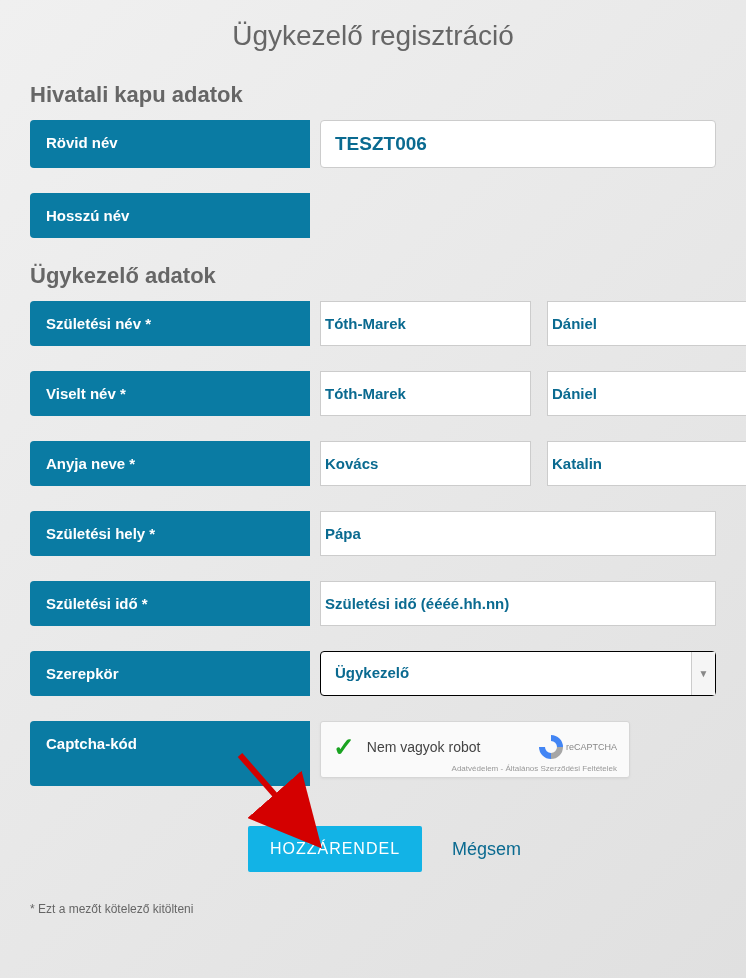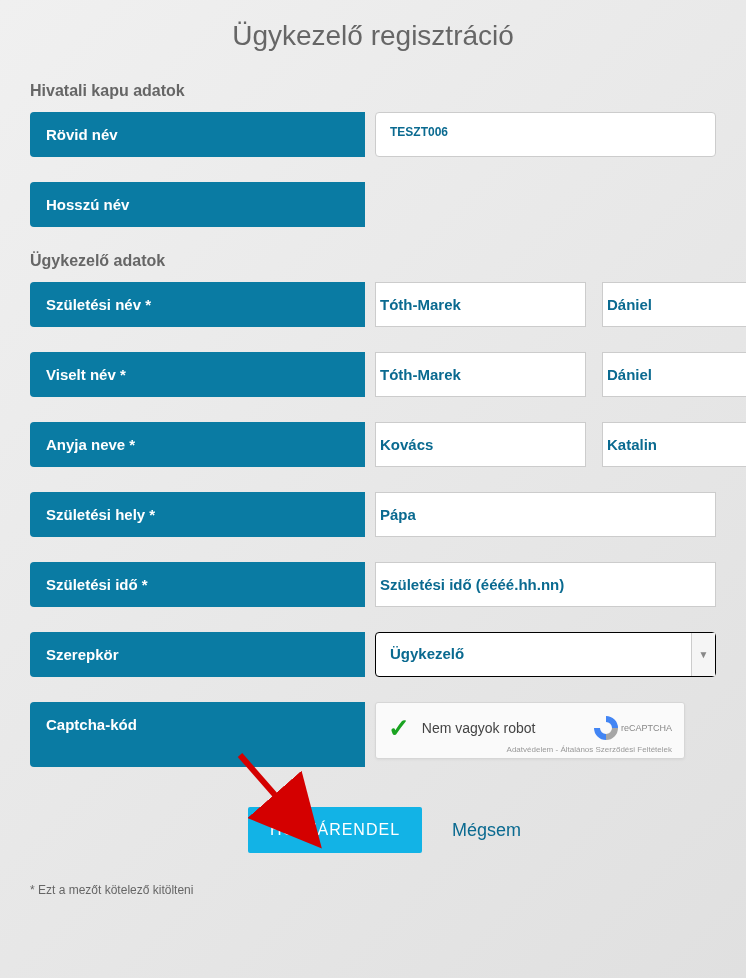--- a/index.html
+++ b/index.html
@@ -12,38 +12,38 @@
     position: relative;
   }
   .page-title {
     text-align: center;
     font-size: 28px;
     font-weight: 400;
     color: #666;
     margin-bottom: 30px;
   }
   .section-title {
-    font-size: 16px;
+    font-size: 22px;
     font-weight: 700;
     color: #666;
     margin-bottom: 12px;
     margin-top: 10px;
   }
   .form-row {
     display: flex;
     gap: 10px;
     margin-bottom: 25px;
   }
   .label-cell {
     background: #0a7ba3;
     color: #fff;
     font-weight: 700;
     font-size: 15px;
     padding: 14px 16px;
-    width: 335px;
+    width: 280px;
     border-radius: 4px 0 0 4px;
     flex-shrink: 0;
   }
   .value-field {
     flex: 1;
     background: #fff;
     border: 1px solid #ccc;
     border-radius: 0;
     padding: 12px 4px;
     font-size: 15px;
@@ -51,21 +51,21 @@
     color: #0a6a90;
     min-width: 0;
   }
   .value-field::placeholder { color: #0a6a90; font-weight: 700; }
   .readonly-field {
     flex: 1;
     background: #fff;
     border: 1px solid #ccc;
     border-radius: 4px;
     padding: 12px 14px;
-    font-size: 12px;
+    font-size: 19px;
     font-weight: 700;
     color: #0a6a90;
   }
   .two-inputs { display: flex; flex: 1; gap: 16px; }
   .two-inputs .value-field { flex: 1; }
   .select-wrap {
     flex: 1;
     display: flex;
     border: 1px solid #000000;
     border-radius: 4px;

